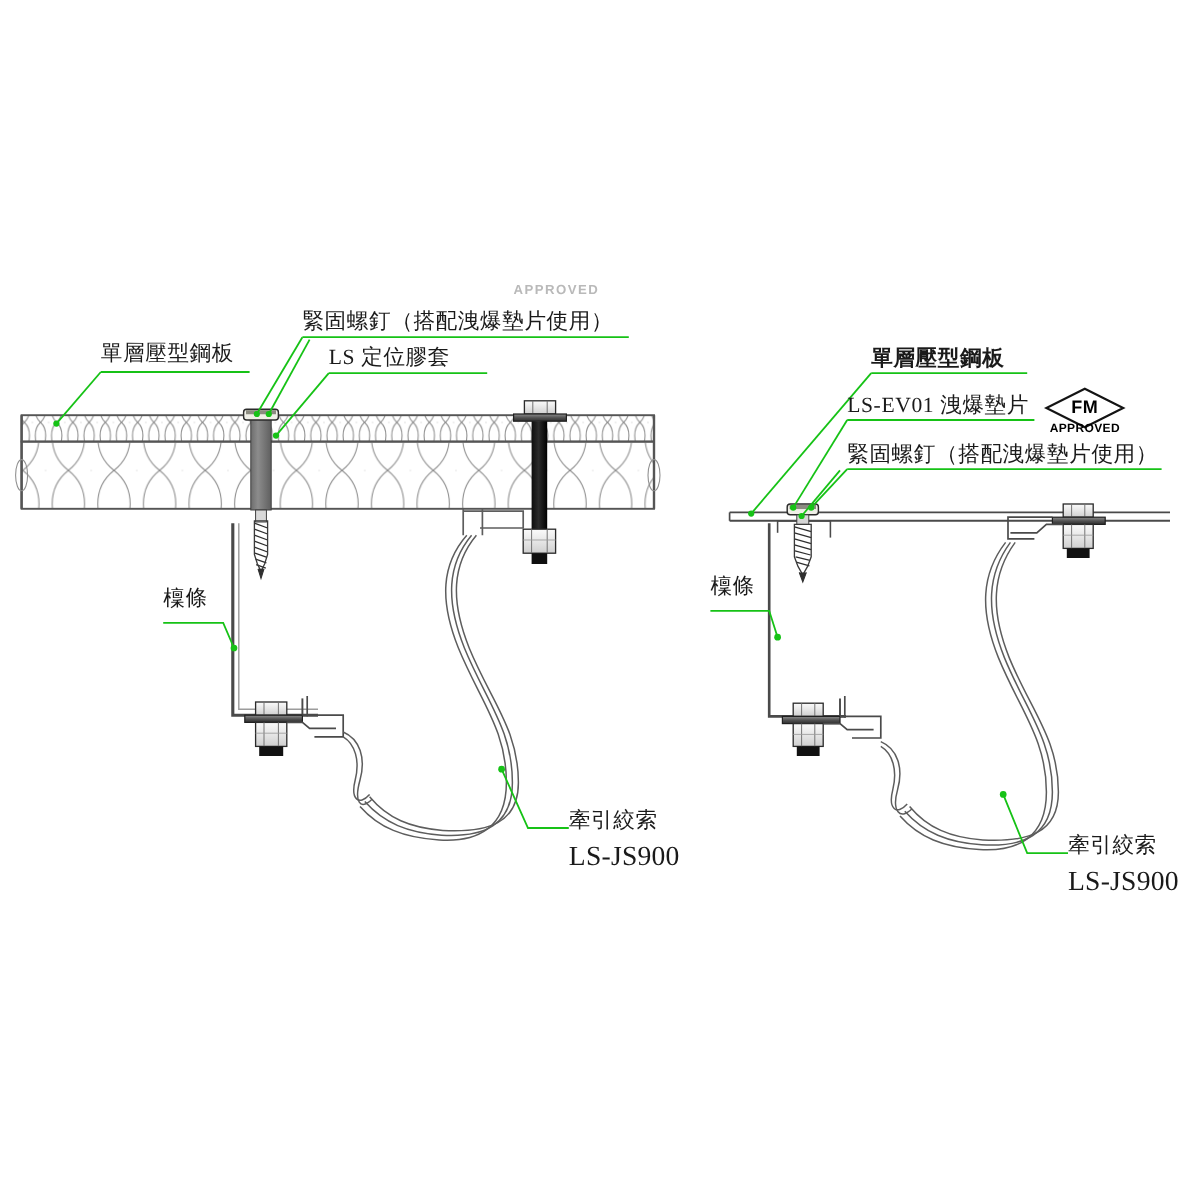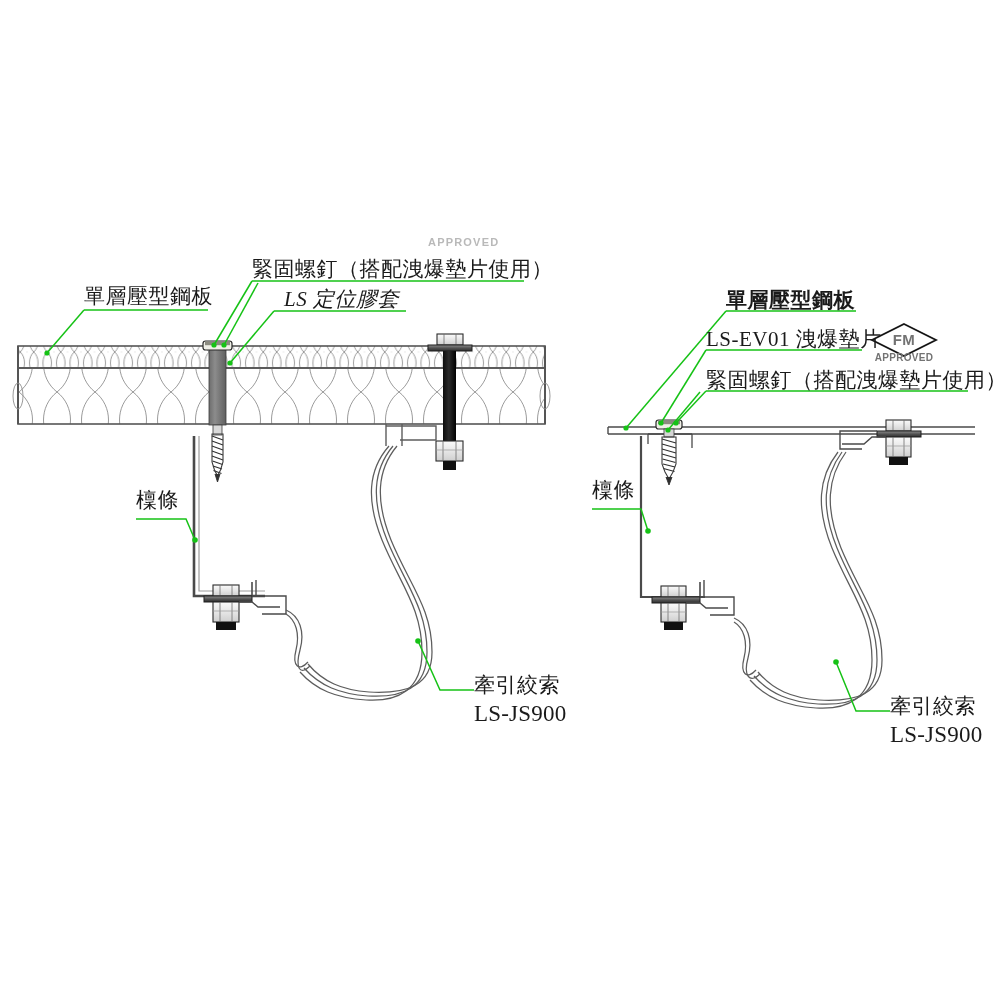--- a/index.html
+++ b/index.html
@@ -12,41 +12,41 @@
   #stage svg{position:absolute;left:0;top:0;}
 
   .lbl{
     position:absolute;
     color:#1a1a1a;
     font-family:"Liberation Serif","DejaVu Serif",serif;
     white-space:nowrap;
     line-height:1.18;
     letter-spacing:0.5px;
   }
-  .lbl.cjk{font-size:21px;}
+  .lbl.cjk{font-size:18px;}
   .lbl.code{font-size:23px;letter-spacing:0.2px;}
 
   .wm{
     position:absolute;
     color:#b9b9b9;
     font-family:"Liberation Sans","DejaVu Sans",sans-serif;
     font-weight:700;
     font-size:11px;
     letter-spacing:1.2px;
     white-space:nowrap;
   }
 
   .fm{
     position:absolute;
     width:72px;height:50px;
   }
   .fm .fmtxt{
     position:absolute;left:0;right:0;text-align:center;
     font-family:"Liberation Sans","DejaVu Sans",sans-serif;
-    font-weight:700;color:#737373;
+    font-weight:700;color:#000000;
   }
   .fm .fmMain{top:13px;font-size:15px;letter-spacing:0.5px;}
   .fm .fmSub{top:34px;font-size:10px;letter-spacing:0.3px;}
 </style>
 </head>
 <body>
 
 <div id="stage">
 
   <svg width="1000" height="1000" viewBox="0 0 1000 1000">
@@ -311,21 +311,21 @@
       <polygon points="36,6 68,22 36,38 4,22" fill="#ffffff" stroke="#141414" stroke-width="1.8"></polygon>
     </svg>
     <div class="fmtxt fmMain">FM</div>
     <div class="fmtxt fmSub">APPROVED</div>
   </div>
 
   <div class="lbl cjk" style="left:84px;top:284px;">單層壓型鋼板</div>
 
   <div class="lbl cjk" style="left:252px;top:257px;">緊固螺釘（搭配洩爆墊片使用）</div>
 
-  <div class="lbl cjk" style="left:284px;top:287px;font-style:italic;">LS  定位膠套</div>
+  <div class="lbl cjk" style="left:274px;top:287px;">LS  定位膠套</div>
 
   <div class="lbl cjk" style="left:136px;top:488px;">檁條</div>
 
   <div class="lbl cjk" style="left:474px;top:673px;">牽引絞索</div>
 
   <div class="lbl code" style="left:474px;top:700px;">LS-JS900</div>
 
   <div class="lbl cjk" style="left:726px;top:288px;font-weight:bold;">單層壓型鋼板</div>
 
   <div class="lbl cjk" style="left:706px;top:327px;">LS-EV01  洩爆墊片</div>

